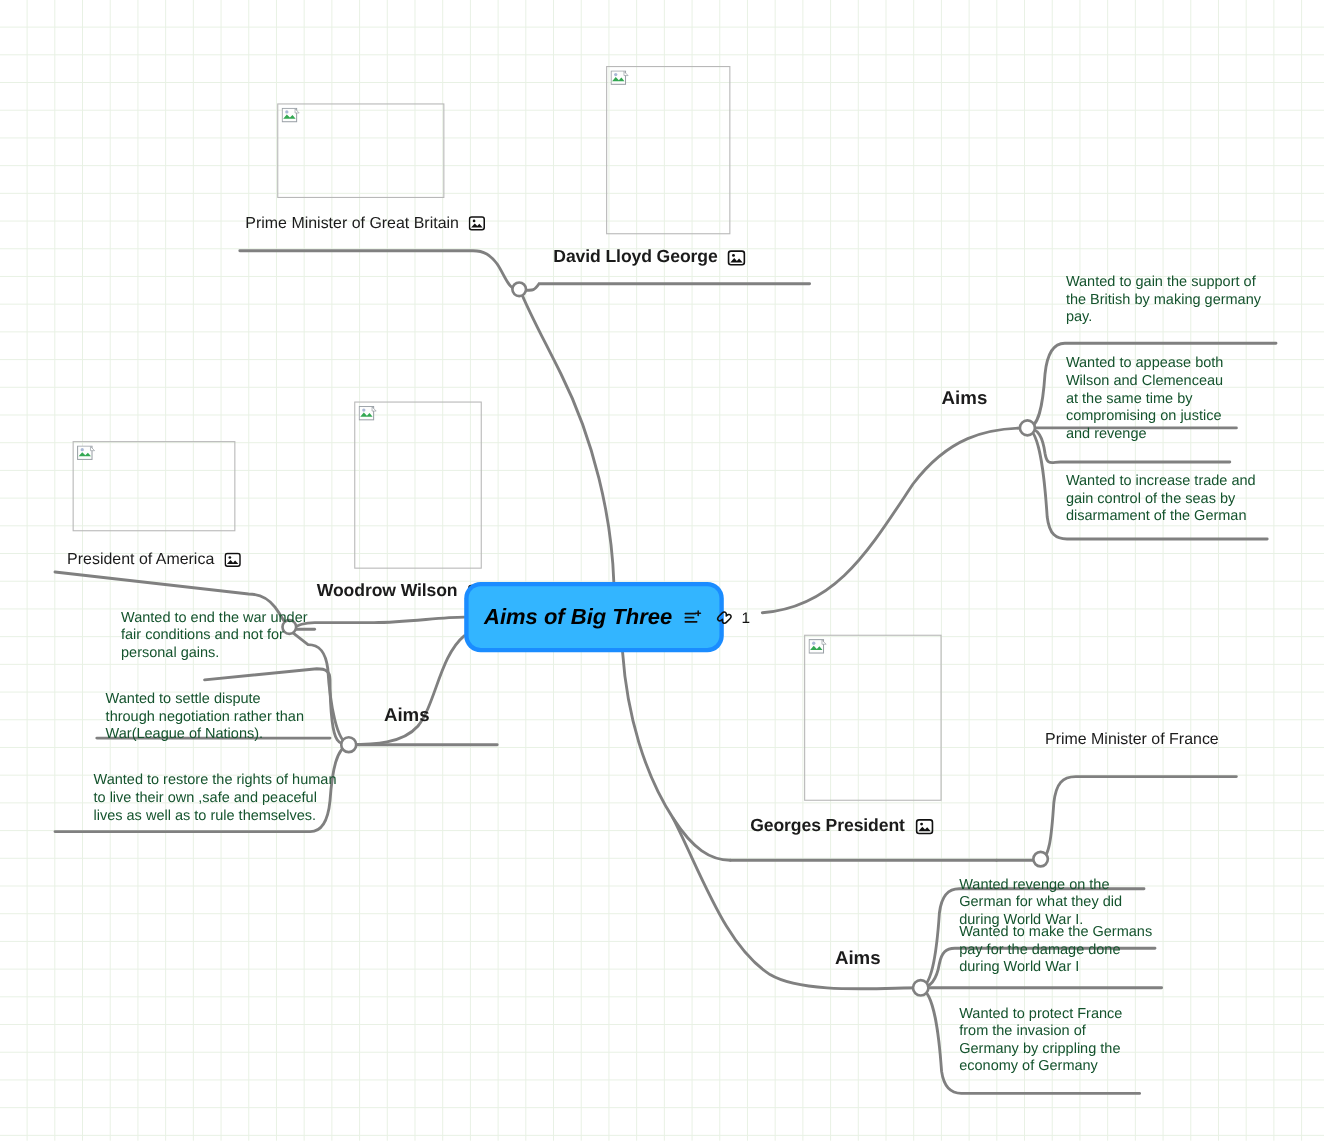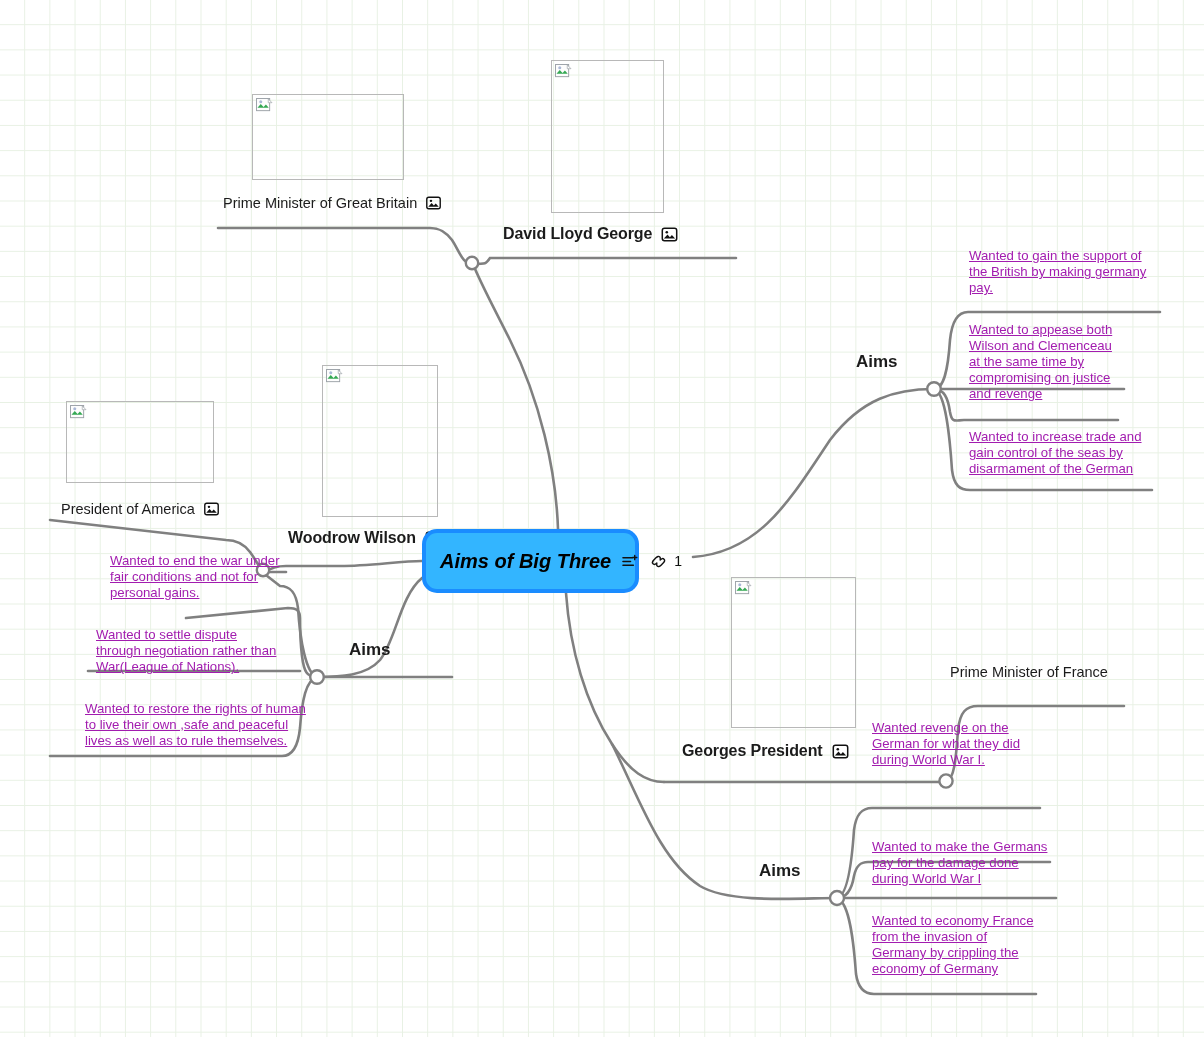--- a/index.html
+++ b/index.html
@@ -41,28 +41,27 @@
   .label.sub{font-size:14.5px;font-weight:400;}
   .label.name{font-size:16px;font-weight:bold;letter-spacing:-0.1px;}
   .label.aims{font-size:17px;font-weight:bold;justify-content:flex-end;}
 
   .picicon{display:inline-block;width:15px;height:14px;flex:0 0 auto;}
 
   .leaf{
     position:absolute;
     font-size:13.2px;
     line-height:16.1px;
-    color:#a21caf;
-    text-decoration:underline;
+    color:#14532d;
   }
 
   
   #central{
     position:absolute;
-    left:422px;top:529px;width:217px;height:64px;
+    left:422px;top:529px;width:236px;height:64px;
     background:#1a8cff;
     border-radius:15px;
     box-sizing:border-box;
     padding:4px;
   }
   #central .inner{
     width:100%;height:100%;
     background:#33b5ff;
     border-radius:11px;
     display:flex;align-items:center;
@@ -281,34 +280,34 @@
       <rect x="0.8" y="1.3" width="14.4" height="12.4" rx="2.2" fill="none" stroke="#111" stroke-width="1.5"></rect>
       <path d="M2.4 11.6 L6 7.6 L8.4 10.2 L10.4 8 L13.6 11.6 Z" fill="#111"></path>
       <circle cx="5.3" cy="5.2" r="1.3" fill="#111"></circle>
     </svg>
 </div>
 
 <div class="label aims" style="left:759px;top:861px;">
   <span>Aims</span>
 </div>
 
-<div class="leaf" style="left:872px;top:720px;width:170px;">
+<div class="leaf" style="left:872px;top:796px;width:170px;">
   <div>Wanted revenge on the</div>
   <div>German for what they did</div>
   <div>during World War I.</div>
 </div>
 
 <div class="leaf" style="left:872px;top:839px;width:185px;">
   <div>Wanted to make the Germans</div>
   <div>pay for the damage done</div>
   <div>during World War I</div>
 </div>
 
 <div class="leaf" style="left:872px;top:913px;width:175px;">
-  <div>Wanted to economy France</div>
+  <div>Wanted to protect France</div>
   <div>from the invasion of</div>
   <div>Germany by crippling the</div>
   <div>economy of Germany</div>
 </div>
 
 <div id="central">
   <div class="inner">
     <span class="ctext">Aims of Big Three</span>
     <svg class="cicon" viewBox="0 0 18 16">
       <path d="M1 4 H11 M1 8 H9 M1 12 H12" stroke="#111" stroke-width="1.7" stroke-linecap="round"></path>

